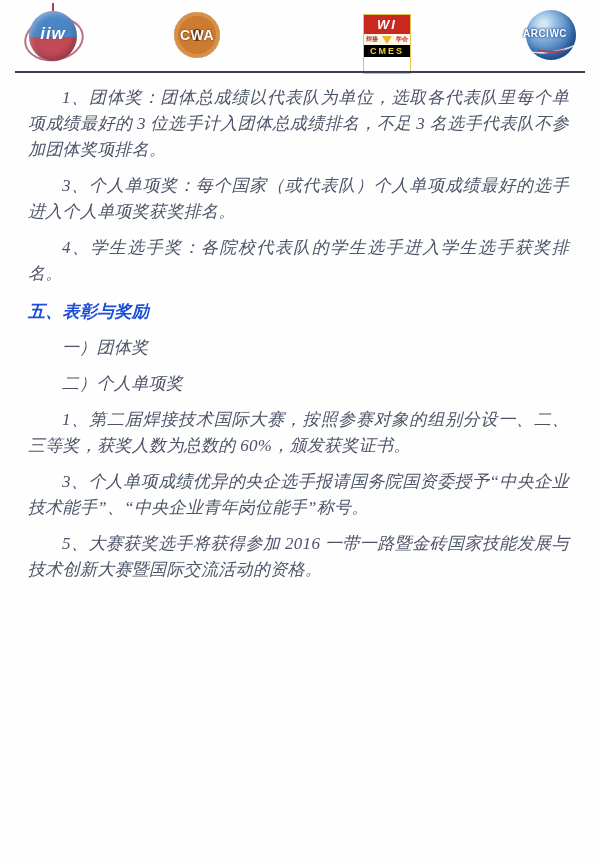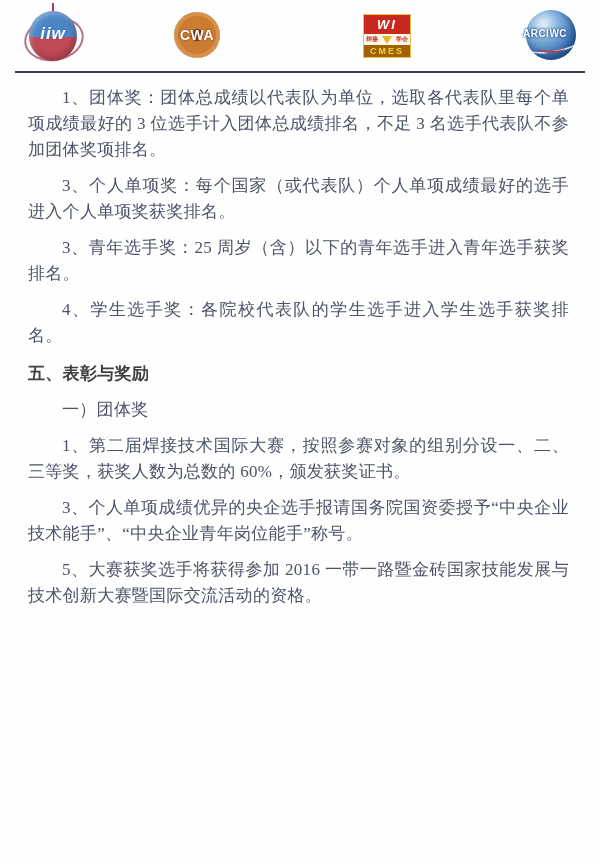--- a/index.html
+++ b/index.html
@@ -64,21 +64,21 @@
   }
   .cwa-text {
     color: #ffffff;
     font: 800 14px "Liberation Sans", sans-serif;
     letter-spacing: 0.5px;
     text-shadow: 0 0 2px #5a2c0c;
   }
 
   
   .logo-cmes {
-    position: absolute; left: 363px; top: 14px; width: 48px; height: 44px;
+    position: absolute; left: 363px; top: 14px; width: 48px; height: 60px;
     border: 1px solid #e2c452;
     background: #ffffff;
     box-sizing: border-box;
   }
   .cmes-top {
     height: 19px;
     background: #c8281e;
     color: #ffffff;
     font: italic 800 13px "Liberation Sans", sans-serif;
     text-align: center; line-height: 19px; letter-spacing: 2px;
@@ -92,21 +92,21 @@
     background: #fdf8ea;
   }
   .cmes-v {
     width: 0; height: 0;
     border-left: 5px solid transparent;
     border-right: 5px solid transparent;
     border-top: 8px solid #e8b824;
   }
   .cmes-bottom {
     height: 12px;
-    background: #a16207;
+    background: #000000;
     color: #f2d03c;
     font: 800 9px "Liberation Sans", sans-serif;
     text-align: center; line-height: 12px; letter-spacing: 2px;
   }
 
   
   .logo-arciwc { position: absolute; left: 519px; top: 7px; width: 64px; height: 56px; }
   .arciwc-globe {
     position: absolute; left: 7px; top: 3px; width: 50px; height: 50px;
     border-radius: 50%;
@@ -137,27 +137,27 @@
   .content {
     position: absolute;
     left: 0; top: 74px; right: 0; bottom: 0;
     padding: 11px 23px 0 28px;
     color: #4c5468;
     font-size: 17px;
     line-height: 26px;
     text-align: justify;
     letter-spacing: 0.3px;
   }
-  .para { margin: 10px 8px 0 0; text-indent: 2em; }
+  .para { margin: 10px 8px 0 0; text-indent: 2em; font-style: italic; }
   .para:first-child { margin-top: 0; }
   .para.heading {
     text-indent: 0;
     font-family: "Liberation Sans", sans-serif;
     font-weight: 700;
-    color: #404040;
+    color: #1d4ed8;
     margin-top: 12px;
   }
 </style>
 </head>
 <body>
 
 <div class="page">
 
   <div class="header">
 
@@ -189,22 +189,22 @@
       <div class="arciwc-arc"></div>
     </div>
 
     <div class="rule"></div>
   </div>
 
   <div class="content">
 
   <p class="para body">1、团体奖：团体总成绩以代表队为单位，选取各代表队里每个单项成绩最好的 3 位选手计入团体总成绩排名，不足 3 名选手代表队不参加团体奖项排名。</p>
       <p class="para body">3、个人单项奖：每个国家（或代表队）个人单项成绩最好的选手进入个人单项奖获奖排名。</p>
-      <p class="para body">3、青年选手奖：25 周岁（含）以下的青年选手进入青年选手获奖排名。</p>
       <p class="para body">4、学生选手奖：各院校代表队的学生选手进入学生选手获奖排名。</p>
       <p class="para heading">五、表彰与奖励</p>
       <p class="para body">一）团体奖</p>
+      <p class="para body">二）个人单项奖</p>
       <p class="para body">1、第二届焊接技术国际大赛，按照参赛对象的组别分设一、二、三等奖，获奖人数为总数的 60%，颁发获奖证书。</p>
       <p class="para body">3、个人单项成绩优异的央企选手报请国务院国资委授予“中央企业技术能手”、“中央企业青年岗位能手”称号。</p>
       <p class="para body">5、大赛获奖选手将获得参加 2016 一带一路暨金砖国家技能发展与技术创新大赛暨国际交流活动的资格。</p>
     </div>
 
 </div>
 
 </body></html>

